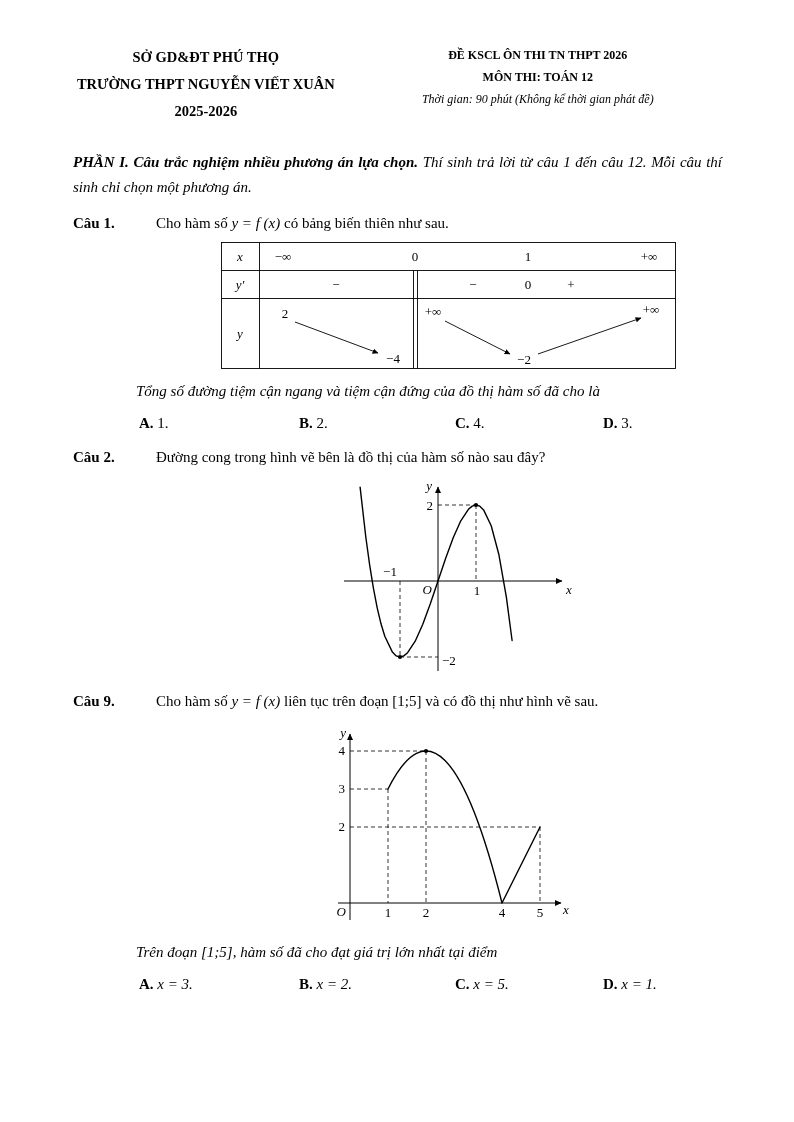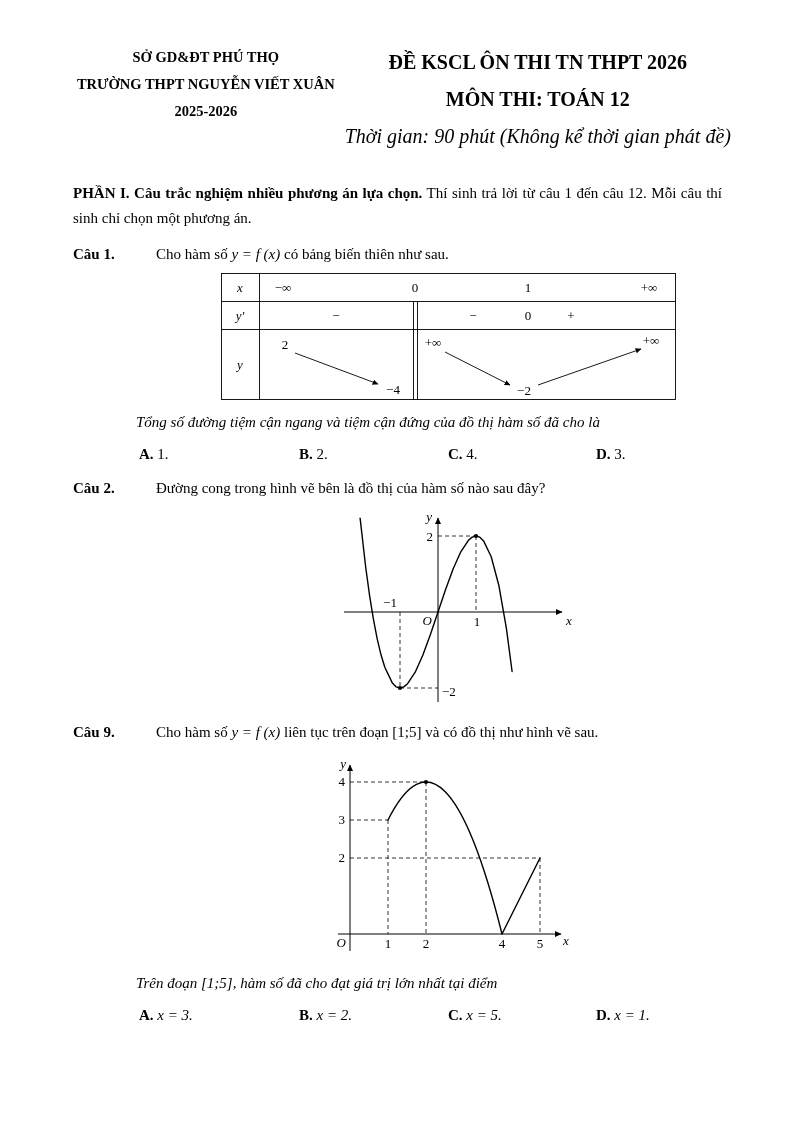--- a/index.html
+++ b/index.html
@@ -7,33 +7,33 @@
   body {
     width: 794px; height: 1122px; background: #ffffff; color: #000000;
     font-family: "Liberation Serif", "DejaVu Serif", serif; font-size: 15px;
   }
   .page { width: 794px; height: 1122px; padding: 44px 57px 0 73px; position: relative; overflow: hidden; background: #fff; }
   .b { font-weight: bold; }
   .i { font-style: italic; }
   .m { font-style: italic; }
   .header { display: flex; margin-bottom: 26px; }
   .hl { width: 40%; text-align: center; font-weight: bold; font-size: 14.5px; line-height: 1.85; }
-  .hr { width: 60%; text-align: center; font-size: 20px; line-height: 1.85; }
-  .intro { margin: 0 15px 6px 0; line-height: 1.65; text-align: justify; }
+  .hr { width: 60%; text-align: center; font-size: 12px; line-height: 1.85; }
+  .intro { margin: 0 15px 6px 0; line-height: 1.65; text-align: justify; font-style: italic; }
   .q { margin-top: 12px; }
   .qrow { display: flex; line-height: 1.5; }
   .qlabel { width: 63px; flex: none; font-weight: bold; }
   .qtext { flex: 1; margin-left: 20px; }
   .figwrap { margin-top: 8px; }
   .bbtwrap { margin-left: 148px; }
   .fig2wrap { margin-left: 253px; margin-top: 4px; }
   .fig3wrap { margin-left: 232px; margin-top: 6px; }
   .follow { margin-left: 63px; margin-top: 11px; line-height: 1.5; font-style: italic; }
   .opts { display: flex; margin-left: 66px; margin-top: 9px; line-height: 1.5; }
-  .o1 { width: 160px; } .o2 { width: 149px; } .o3 { width: 148px; } .o4 { flex: 1; }
+  .o1 { width: 160px; } .o2 { width: 149px; } .o3 { width: 148px; margin-left: 7px; } .o4 { flex: 1; }
   svg { display: block; }
   svg text { font-size: 13px; fill: #000; font-family: "Liberation Serif", "DejaVu Serif", serif; }
   svg .mid { text-anchor: middle; }
   svg .end { text-anchor: end; }
   svg .it { font-style: italic; }
   .bbt rect, .bbt line { stroke: #000; stroke-width: 0.9; fill: none; }
   .bbt .arrow { stroke-width: 0.9; }
   .fig .ax { stroke: #000; stroke-width: 1; fill: none; }
   .fig .dash { stroke: #000; stroke-width: 0.8; stroke-dasharray: 4 3; fill: none; }
   .fig .curve { stroke: #000; stroke-width: 1.4; fill: none; stroke-linejoin: round; stroke-linecap: round; }

